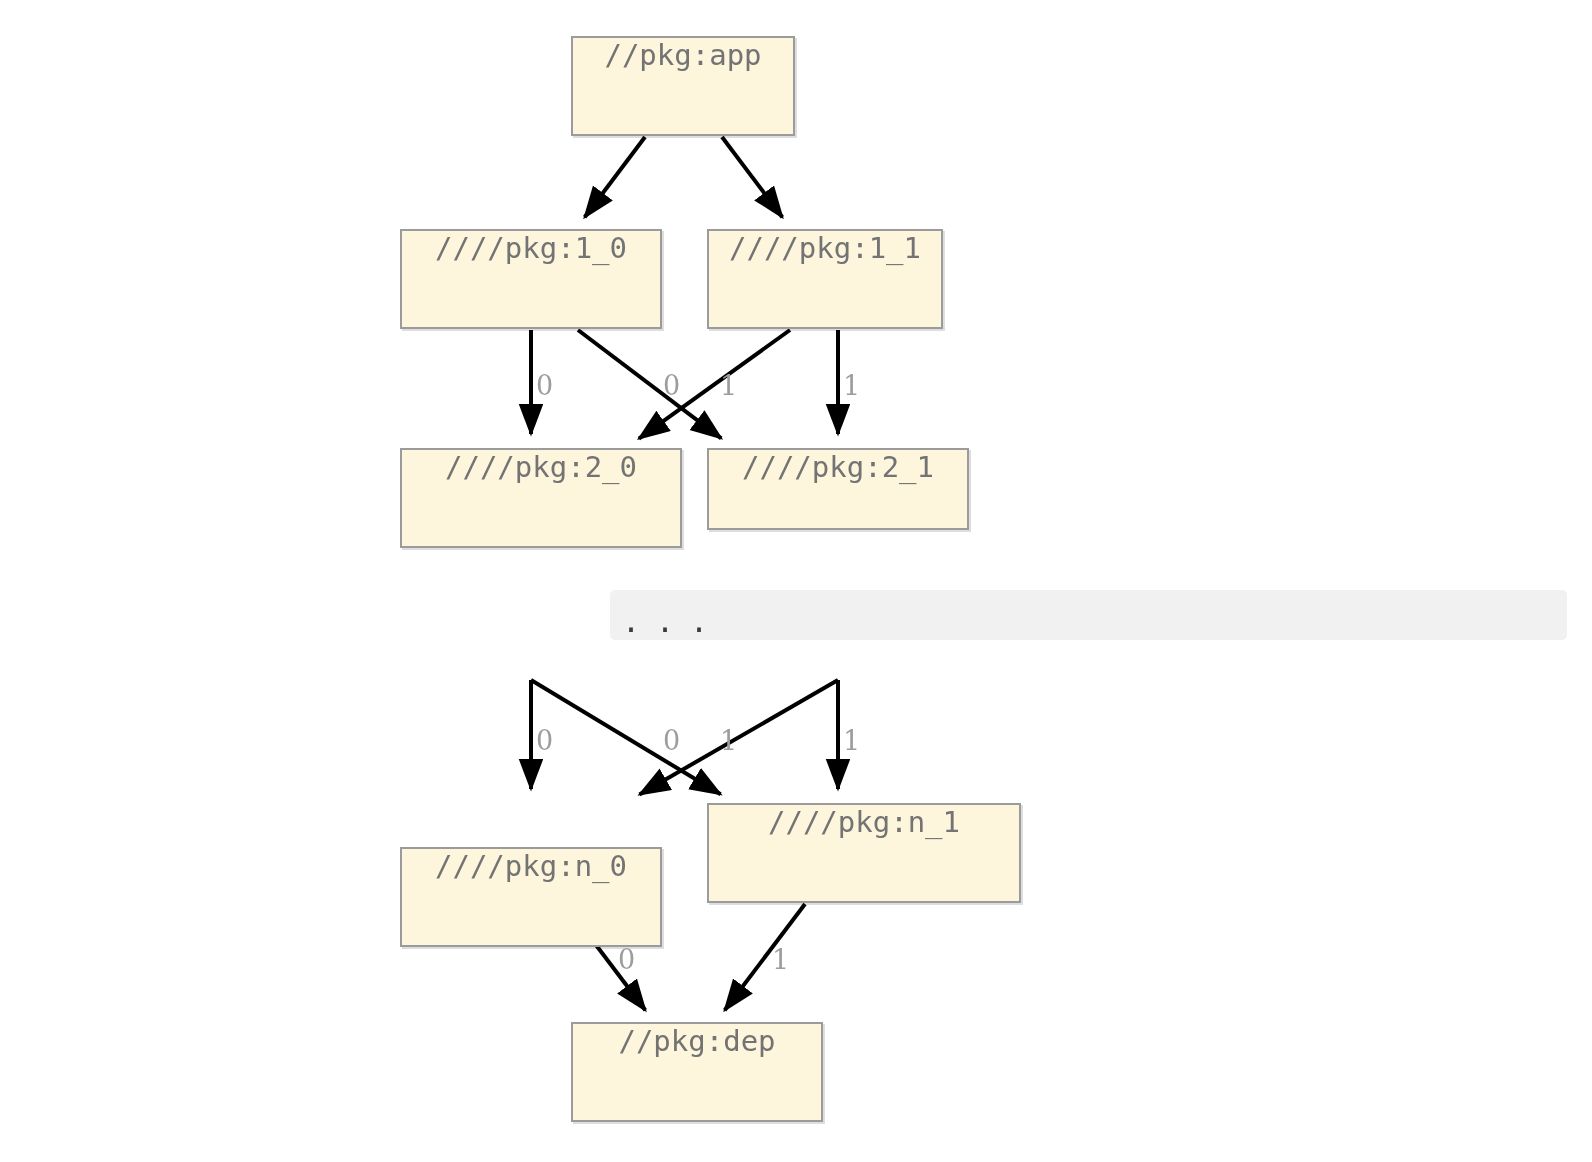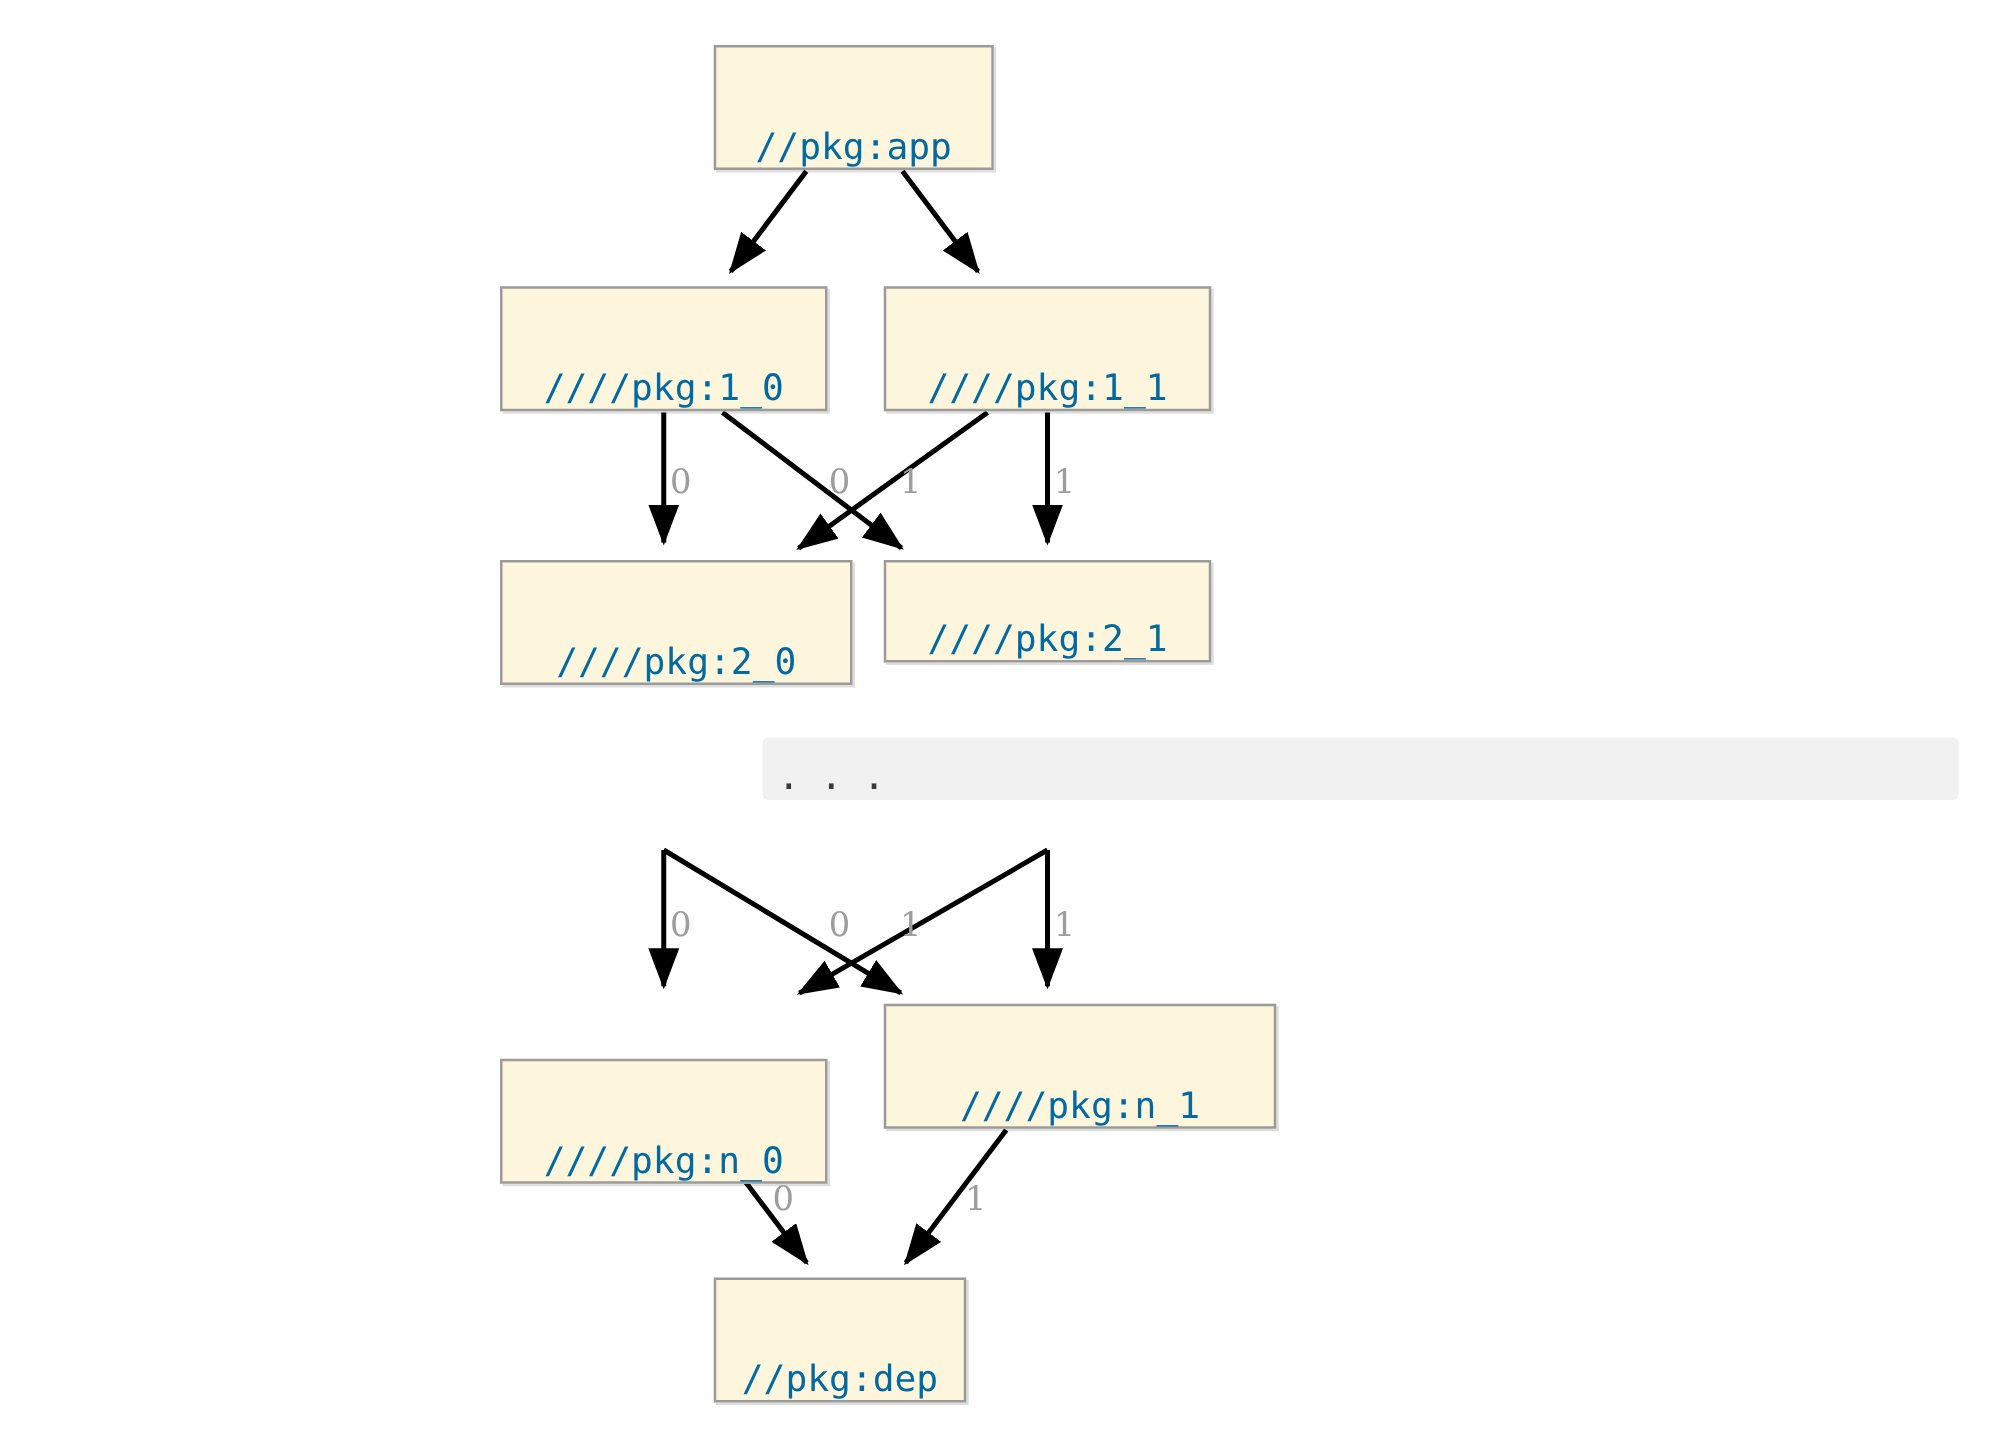--- a/index.html
+++ b/index.html
@@ -24,25 +24,25 @@
     width: 1592px;
     height: 1162px;
   }
   .node-box {
     position: absolute;
     box-sizing: border-box;
     background: #fdf6dd;
     border: 2px solid #9b9b9b;
     box-shadow: 2px 2px 0 rgba(0,0,0,0.13);
     display: flex;
-    align-items: flex-end;
+    align-items: flex-start;
     justify-content: center;
     font-family: "DejaVu Sans Mono", monospace;
     font-size: 29px;
-    color: #0369a1;
+    color: #737373;
     letter-spacing: 0px;
     white-space: nowrap;
     user-select: none;
   }
   .edge-label {
     position: absolute;
     font-family: "DejaVu Serif", serif;
     font-size: 27px;
     color: #9d9d9d;
     user-select: none;
@@ -93,36 +93,36 @@
       </g>
   </svg>
 
   <div id="node-layer">
       <div class="node-box" style="left: 571px; top: 36px; width: 224px; height: 100px; background: rgb(253, 246, 221); border-color: rgb(155, 155, 155);">
         <span>//pkg:app</span>
       </div>
       <div class="node-box" style="left: 400px; top: 229px; width: 262px; height: 100px; background: rgb(253, 246, 221); border-color: rgb(155, 155, 155);">
         <span>////pkg:1_0</span>
       </div>
-      <div class="node-box" style="left: 707px; top: 229px; width: 262px; height: 100px; background: rgb(253, 246, 221); border-color: rgb(155, 155, 155);">
+      <div class="node-box" style="left: 707px; top: 229px; width: 236px; height: 100px; background: rgb(253, 246, 221); border-color: rgb(155, 155, 155);">
         <span>////pkg:1_1</span>
       </div>
       <div class="node-box" style="left: 400px; top: 448px; width: 282px; height: 100px; background: rgb(253, 246, 221); border-color: rgb(155, 155, 155);">
         <span>////pkg:2_0</span>
       </div>
       <div class="node-box" style="left: 707px; top: 448px; width: 262px; height: 82px; background: rgb(253, 246, 221); border-color: rgb(155, 155, 155);">
         <span>////pkg:2_1</span>
       </div>
       <div class="node-box" style="left: 400px; top: 847px; width: 262px; height: 100px; background: rgb(253, 246, 221); border-color: rgb(155, 155, 155);">
         <span>////pkg:n_0</span>
       </div>
       <div class="node-box" style="left: 707px; top: 803px; width: 314px; height: 100px; background: rgb(253, 246, 221); border-color: rgb(155, 155, 155);">
         <span>////pkg:n_1</span>
       </div>
-      <div class="node-box" style="left: 571px; top: 1022px; width: 202px; height: 100px; background: rgb(253, 246, 221); border-color: rgb(155, 155, 155);">
+      <div class="node-box" style="left: 571px; top: 1022px; width: 252px; height: 100px; background: rgb(253, 246, 221); border-color: rgb(155, 155, 155);">
         <span>//pkg:dep</span>
       </div>
     </div>
   <div id="label-layer">
       <span class="edge-label" style="left: 536px; top: 372px; color: rgb(157, 157, 157);">0</span>
       <span class="edge-label" style="left: 663px; top: 372px; color: rgb(157, 157, 157);">0</span>
       <span class="edge-label" style="left: 720px; top: 372px; color: rgb(157, 157, 157);">1</span>
       <span class="edge-label" style="left: 843px; top: 372px; color: rgb(157, 157, 157);">1</span>
       <span class="edge-label" style="left: 536px; top: 727px; color: rgb(157, 157, 157);">0</span>
       <span class="edge-label" style="left: 663px; top: 727px; color: rgb(157, 157, 157);">0</span>

